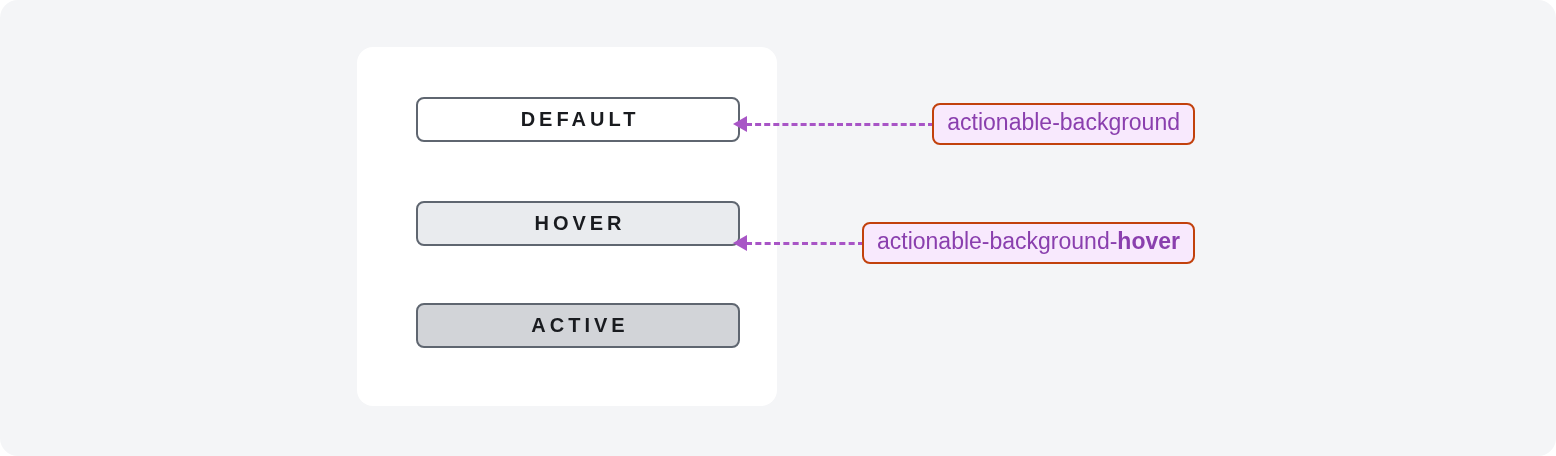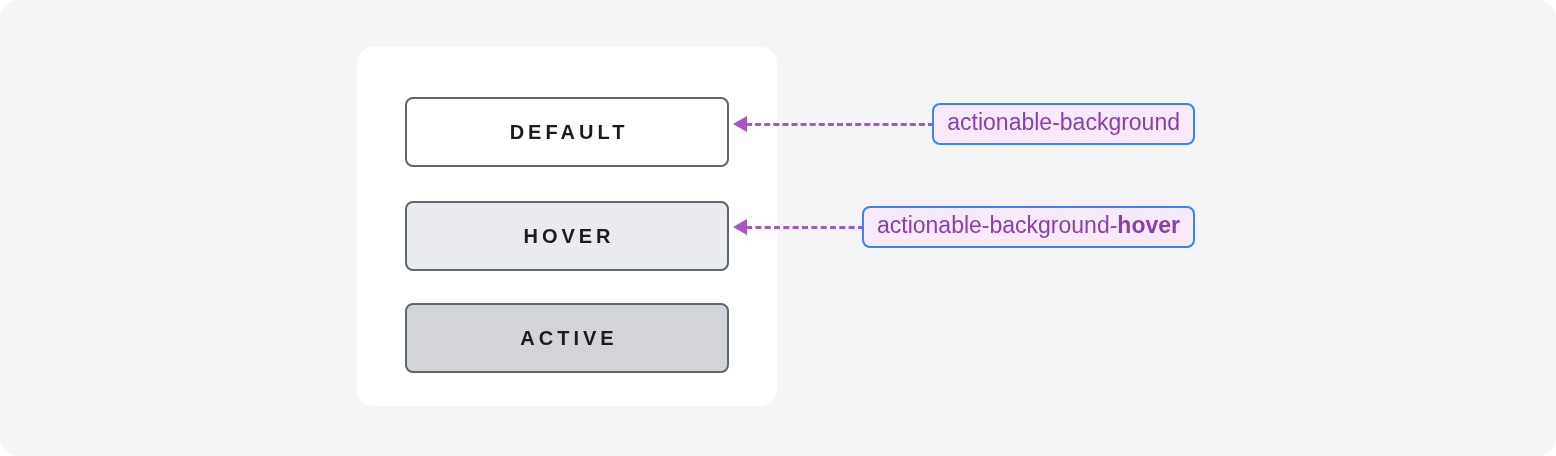--- a/index.html
+++ b/index.html
@@ -20,23 +20,23 @@
     position: absolute;
     left: 357px;
     top: 47px;
     width: 420px;
     height: 359px;
     background: #ffffff;
     border-radius: 16px;
   }
   .swatch {
     position: absolute;
-    left: 405px;
+    left: 416px;
     width: 324px;
-    height: 70px;
+    height: 45px;
     box-sizing: border-box;
     border: 2px solid #5f6670;
     border-radius: 8px;
     display: flex;
     align-items: center;
     justify-content: center;
     font-size: 20px;
     font-weight: bold;
     letter-spacing: 4px;
     text-indent: 4px;
@@ -49,41 +49,41 @@
 
   .connector-row {
     position: absolute;
     left: 733px;
     width: 462px;
     height: 42px;
     display: flex;
     align-items: center;
   }
   .row-0 { top: 103px; }
-  .row-1 { top: 206px; }
+  .row-1 { top: 222px; }
   .row-2 { top: 309px; }
 
   .arrowhead {
     width: 0;
     height: 0;
     border-top: 8px solid transparent;
     border-bottom: 8px solid transparent;
     border-right: 14px solid #a855c6;
     flex: 0 0 auto;
   }
   .dash-line {
     flex: 1 1 auto;
     height: 0;
     border-top: 3px dashed #a855c6;
     margin: 0 -2px 0 -1px;
   }
   .token-chip {
     flex: 0 0 auto;
     background: #f8e9fd;
-    border: 2px solid #3b82f6;
+    border: 2px solid #c2410c;
     border-radius: 8px;
     padding: 4px 13px 6px 13px;
     font-size: 23px;
     color: #8a3fae;
     white-space: nowrap;
     line-height: 1.2;
   }
   .token-chip .suffix { font-weight: bold; }
 </style>
 </head>

